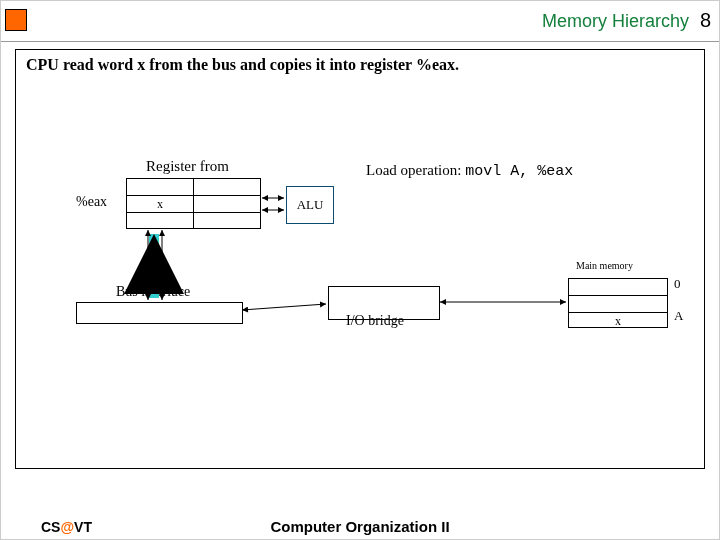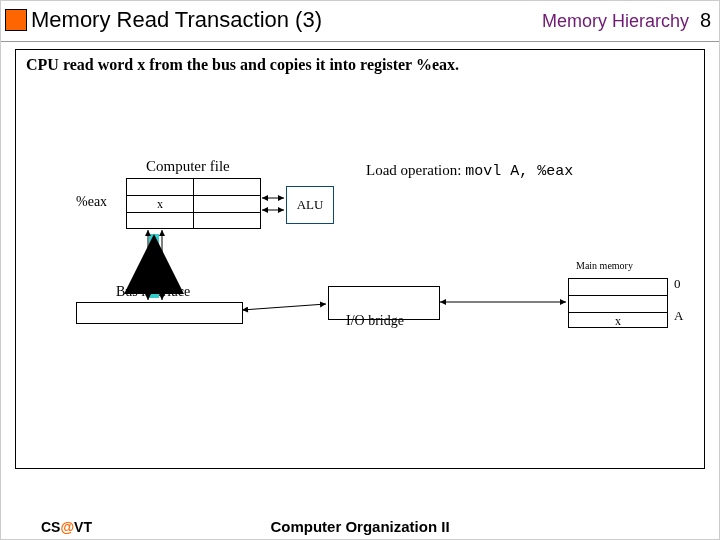--- a/index.html
+++ b/index.html
@@ -42,21 +42,21 @@
     font-family: Arial, sans-serif;
     font-size: 22px;
     color: #000;
   }
   .topic {
     position: absolute;
     right: 30px;
     top: 4px;
     font-family: Arial, sans-serif;
     font-size: 18px;
-    color: #701a75;
+    color: #15803d;
   }
   .page-num {
     position: absolute;
     right: 8px;
     top: 2px;
     font-family: Arial, sans-serif;
     font-size: 20px;
     color: #000;
   }
   .thin-line {
@@ -242,30 +242,29 @@
     pointer-events: none;
   }
 </style>
 </head>
 <body>
 
 <div class="slide">
 
   <div class="header-bar">
     <div class="orange-box"></div>
-    <div class="title">Memory Read Transaction (3)</div>
     <div class="topic">Memory Hierarchy</div>
     <div class="page-num">8</div>
     <div class="thin-line"></div>
   </div>
 
   <div class="content-box">
     <div class="description">CPU read word x from the bus and copies it into register %eax.</div>
 
-    <div class="regfile-label">Computer file</div>
+    <div class="regfile-label">Register from</div>
     <div class="eax-label">%eax</div>
     <div class="regfile-box">
       <div class="row">
           <div class="cell"></div>
           <div class="cell"></div>
         </div>
       <div class="row">
           <div class="cell">x</div>
           <div class="cell"></div>
         </div>

